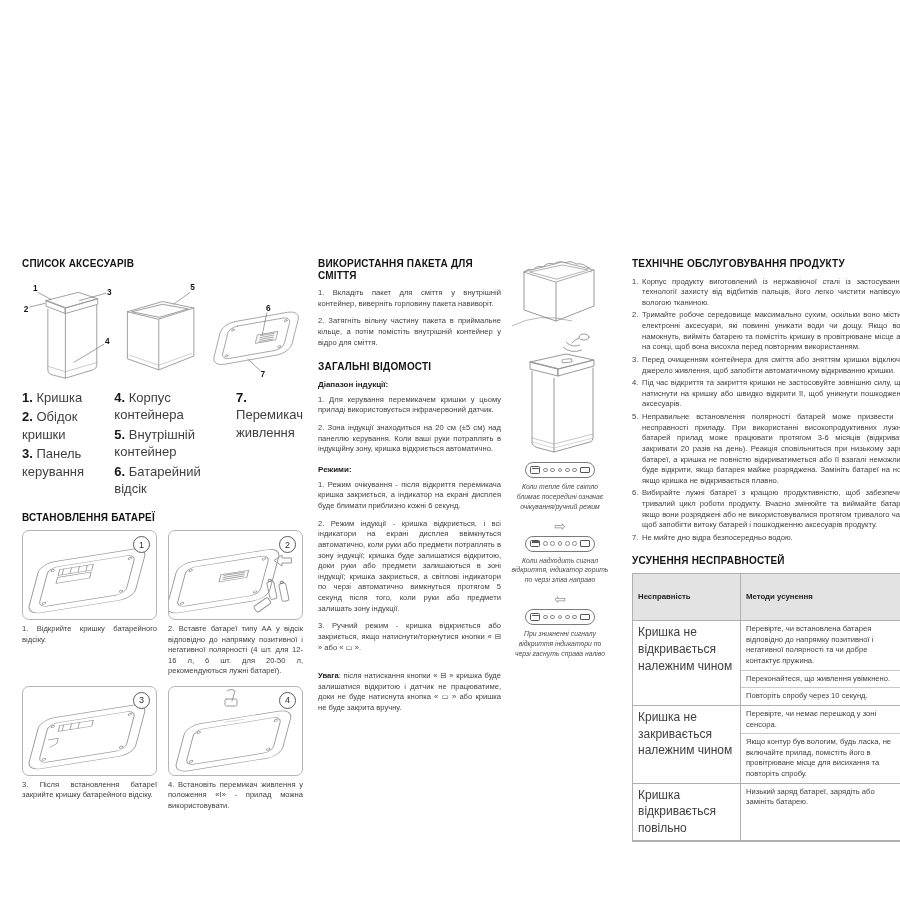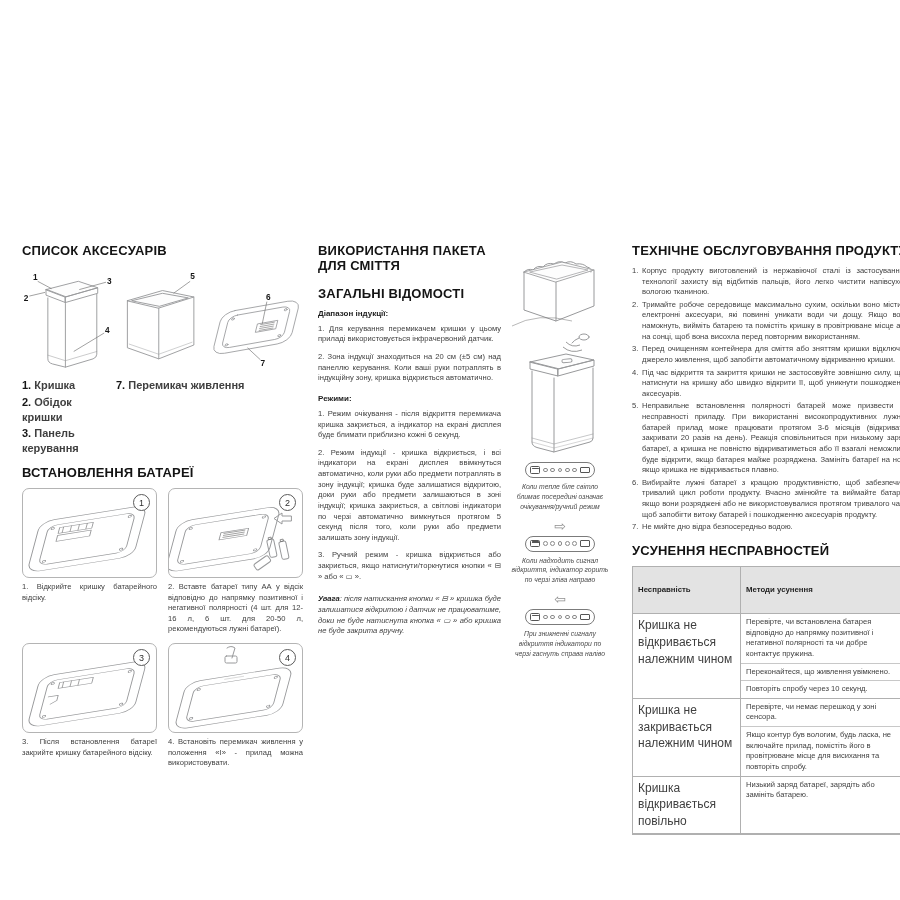--- a/index.html
+++ b/index.html
@@ -8,40 +8,40 @@
     font-family:"Liberation Sans",sans-serif;color:#3f3f3f;
   }
   .page{position:relative;width:900px;height:900px;background:#fff;}
   .col{position:absolute;top:244px;}
   .col-left{left:22px;width:281px;}
   .col-mid{left:318px;width:292px;display:flex;gap:9px;}
   .mid-text{width:188px;}
   .mid-illos{width:100px;display:flex;flex-direction:column;align-items:center;}
   .col-right{left:632px;width:277px;}
 
-  h2{font-size:13px;font-weight:bold;line-height:1.15;color:#141414;margin:0 0 7px 0;letter-spacing:.2px;}
+  h2{font-size:10px;font-weight:bold;line-height:1.15;color:#141414;margin:14px 0 7px 0;letter-spacing:.2px;}
   .body{font-size:7.6px;line-height:1.4;margin:0 0 7px 0;}
   .jt{text-align:justify;}
   .sub{font-size:8px;font-weight:bold;color:#1d1d1d;margin:1px 0 6px 0;}
   .note-label{font-weight:bold;color:#1d1d1d;}
 
   
   .figures{display:flex;align-items:flex-start;gap:2px;margin:2px 0 2px 0;}
   .figures svg{display:block;}
   svg .ln{stroke:#98999b;stroke-width:1;fill:none;stroke-linejoin:round;stroke-linecap:round;}
   svg .ld{stroke:#6f6f6f;stroke-width:.7;fill:none;}
   svg .num{font-family:"Liberation Sans",sans-serif;font-size:9px;font-weight:bold;fill:#161616;}
   svg .fill-lt{fill:#fdfdfd;}
 
   .acc-labels{display:flex;gap:8px;margin:2px 0 10px 0;}
   .acc-col{display:flex;flex-direction:column;gap:2px;}
   .acc-col-1{width:86px;}
   .acc-col-2{width:116px;}
   .acc-col-3{flex:1;}
-  .acc-item{font-size:11px;line-height:1.35;font-weight:bold;}
+  .acc-item{font-size:13px;line-height:1.35;}
   .acc-item b{color:#161616;}
 
   .steps-grid{display:grid;grid-template-columns:1fr 1fr;column-gap:11px;margin-top:3px;}
   .step{display:flex;flex-direction:column;}
   .step-box{position:relative;border:1px solid #b4b4b4;border-radius:7px;height:88px;overflow:hidden;background:#fff;}
   .step-num{position:absolute;top:5px;right:6px;width:15px;height:15px;border:1px solid #5a5a5a;border-radius:50%;
     display:flex;align-items:center;justify-content:center;font-size:9px;color:#2e2e2e;background:#fff;}
   .step-cap{font-size:7.6px;line-height:1.38;text-align:justify;margin:4px 0 9px 0;min-height:30px;}
 
   
@@ -130,20 +130,25 @@
         <path class="ld" d="M60 97 L46 84"></path>
       </svg>
     </div>
 
     <div class="acc-labels">
       <div class="acc-col acc-col-1">
         <div class="acc-item"><b>1.</b> <span>Кришка</span></div>
         <div class="acc-item"><b>2.</b> <span>Обідок кришки</span></div>
         <div class="acc-item"><b>3.</b> <span>Панель керування</span></div>
       </div>
+      <div class="acc-col acc-col-2">
+        <div class="acc-item"><b>4.</b> <span>Корпус контейнера</span></div>
+        <div class="acc-item"><b>5.</b> <span>Внутрішній контейнер</span></div>
+        <div class="acc-item"><b>6.</b> <span>Батарейний відсік</span></div>
+      </div>
       <div class="acc-col acc-col-3">
         <div class="acc-item"><b>7.</b> <span>Перемикач живлення</span></div>
       </div>
     </div>
 
     <h2>ВСТАНОВЛЕННЯ БАТАРЕЇ</h2>
 
     <div class="steps-grid">
 
       <div class="step">
@@ -245,38 +250,43 @@
           <span class="step-num">4</span>
         </div>
         <p class="step-cap">4. Встановіть перемикач живлення у положення «I» - прилад можна використовувати.</p>
       </div>
     </div>
   </div>
 
   <div class="col col-mid">
     <div class="mid-text">
       <h2>ВИКОРИСТАННЯ ПАКЕТА ДЛЯ СМІТТЯ</h2>
+      <div>
+
+      <p class="body jt">1. Вкладіть пакет для сміття у внутрішній контейнер, виверніть горловину пакета навиворіт.</p>
+          <p class="body jt">2. Затягніть вільну частину пакета в приймальне кільце, а потім помістіть внутрішній контейнер у відро для сміття.</p>
+        </div>
 
       <h2 style="margin-top:13px;">ЗАГАЛЬНІ ВІДОМОСТІ</h2>
       <p class="sub">Діапазон індукції:</p>
       <div>
 
       <p class="body jt">1. Для керування перемикачем кришки у цьому приладі використовується інфрачервоний датчик.</p>
           <p class="body jt">2. Зона індукції знаходиться на 20 см (±5 см) над панеллю керування. Коли ваші руки потраплять в індукційну зону, кришка відкриється автоматично.</p>
         </div>
 
       <p class="sub" style="margin-top:10px;">Режими:</p>
       <div>
 
       <p class="body jt">1. Режим очікування - після відкриття перемикача кришка закриється, а індикатор на екрані дисплея буде блимати приблизно кожні 6 секунд.</p>
           <p class="body jt">2. Режим індукції - кришка відкриється, і всі індикатори на екрані дисплея ввімкнуться автоматично, коли руки або предмети потраплять в зону індукції; кришка буде залишатися відкритою, доки руки або предмети залишаються в зоні індукції; кришка закриється, а світлові індикатори по черзі автоматично вимкнуться протягом 5 секунд після того, коли руки або предмети залишать зону індукції.</p>
           <p class="body jt">3. Ручний режим - кришка відкриється або закриється, якщо натиснути/торкнутися кнопки « ⊟ » або « ▭ ».</p>
         </div>
 
-      <p class="body jt" style="margin-top:12px;font-style:italic;">
+      <p class="body jt" style="margin-top:18px;">
         <span class="note-label">Увага</span><span>: після натискання кнопки « ⊟ » кришка буде залишатися відкритою і датчик не працюватиме, доки не буде натиснута кнопка « ▭ » або кришка не буде закрита вручну.</span>
       </p>
     </div>
 
     <div class="mid-illos">
 
       <svg width="100" height="86" viewBox="0 0 100 86">
         <path class="ln" d="M14 28 Q18 24 23 26 Q27 21 33 23 Q37 18 44 20 Q49 16 55 19 Q61 16 66 20 Q73 19 77 23 Q82 24 81 28"></path>
         <path class="ln fill-lt" d="M14 28 L52 18 L84 26 L46 38 Z" opacity=".85"></path>
         <path class="ln" d="M20 28 L52 21 L78 26 L47 35 Z" opacity=".7"></path>

